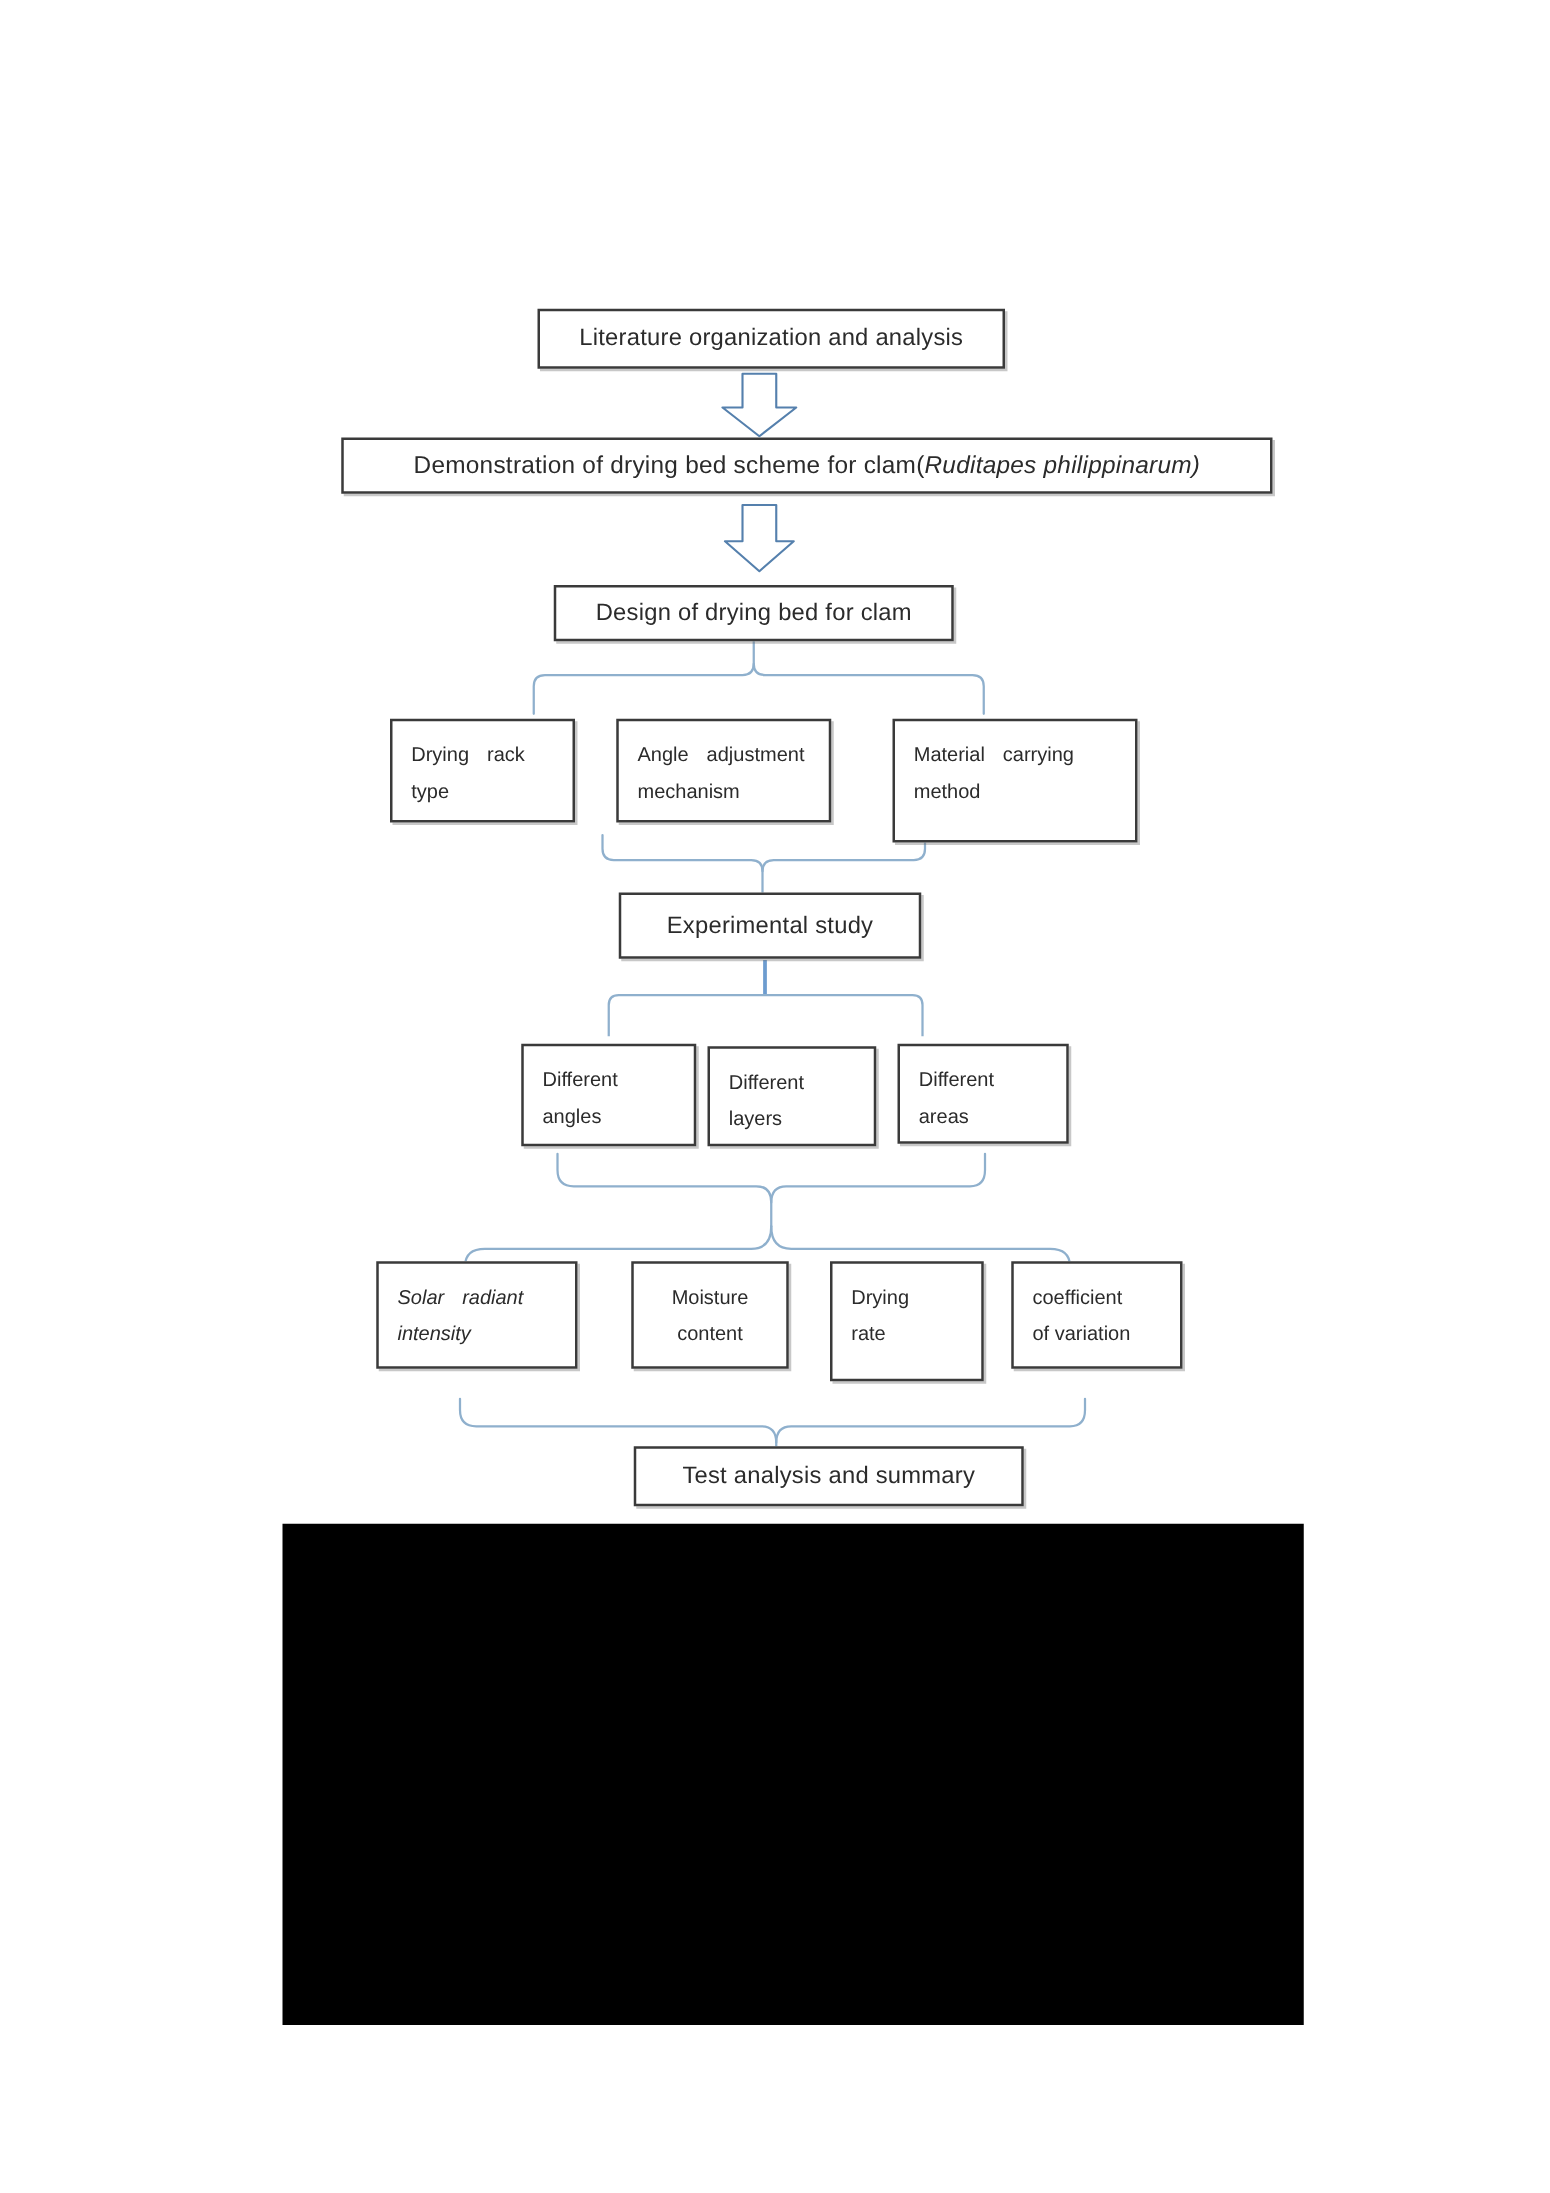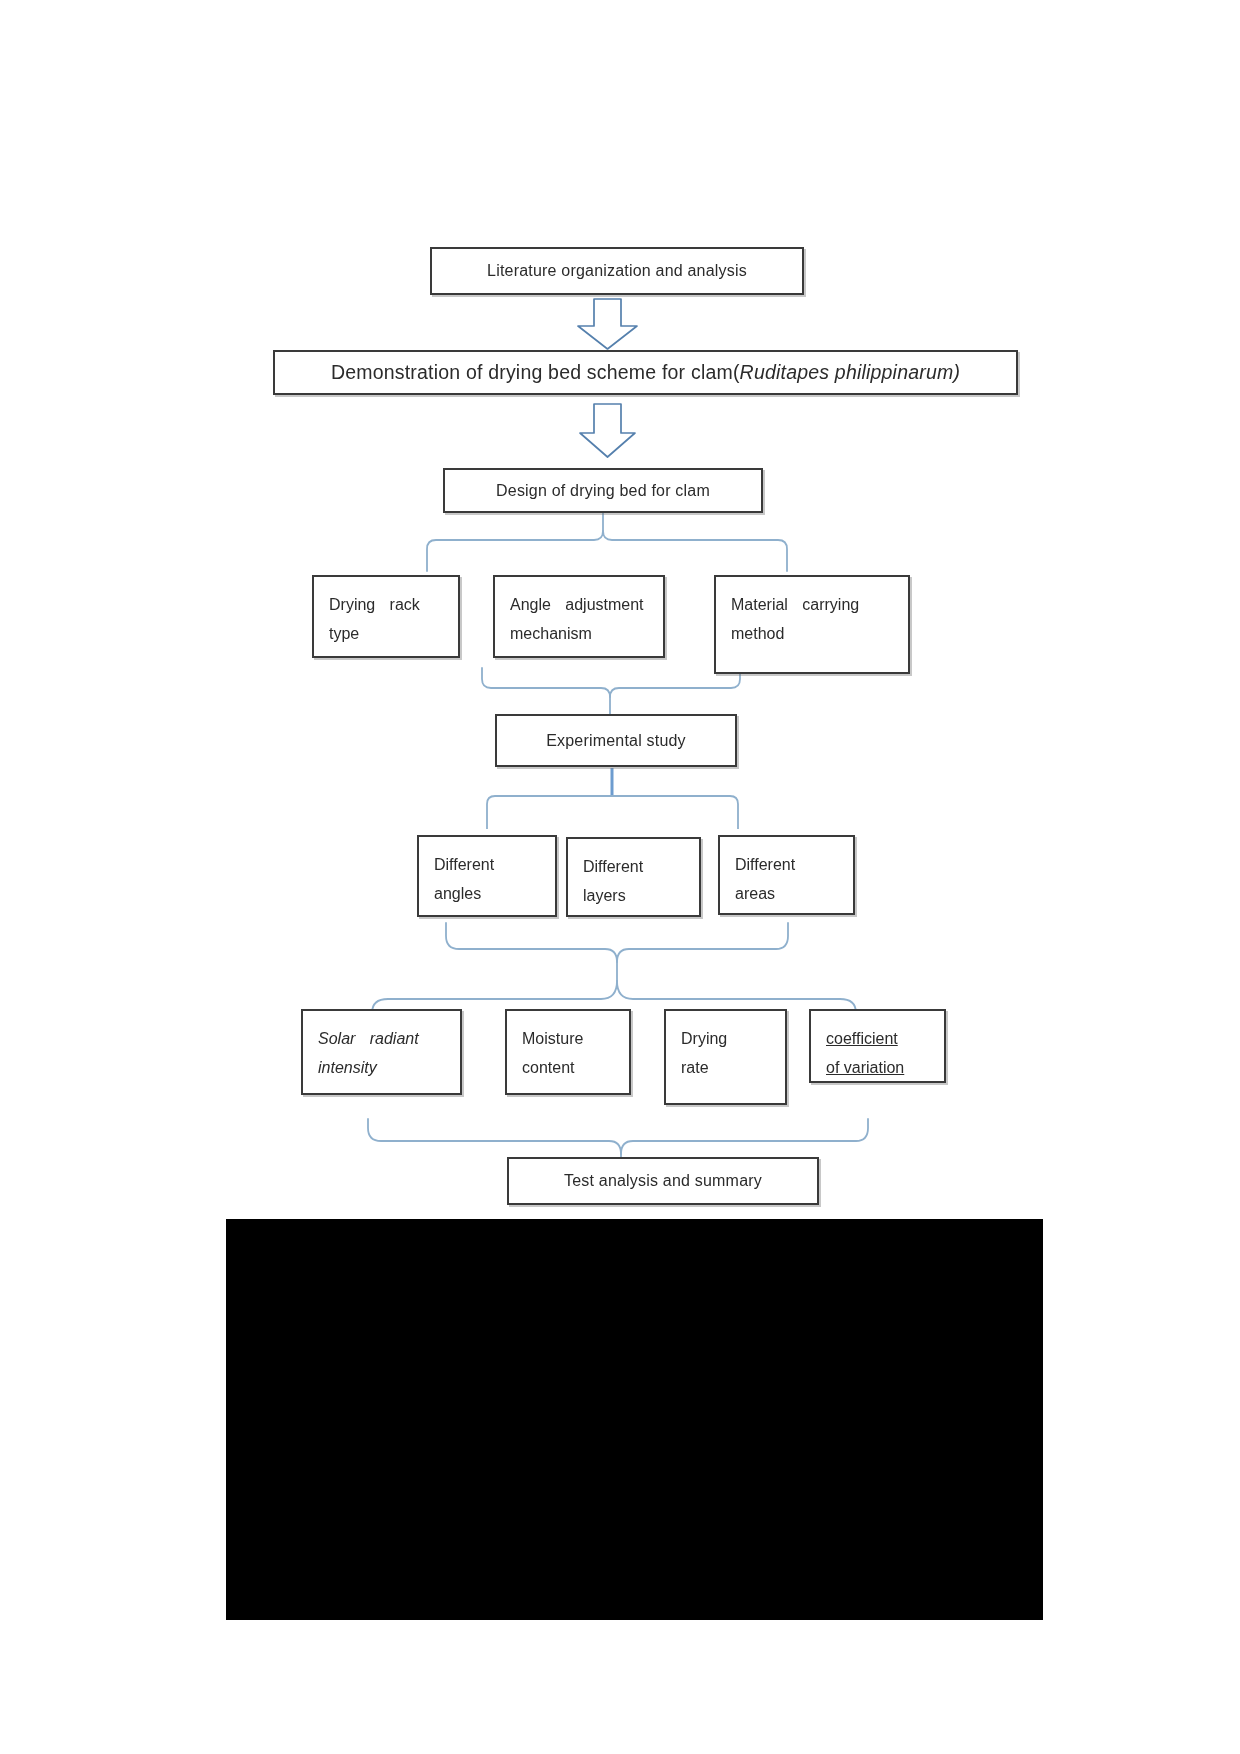--- a/index.html
+++ b/index.html
@@ -18,21 +18,21 @@
     overflow:hidden;
   }
   .layer{position:absolute;left:0;top:0;width:1240px;height:1754px;pointer-events:none;}
   .node{
     position:absolute;background:#ffffff;
     border:2px solid var(--box_border);
     box-shadow:2px 2px 0 rgba(110,110,110,.38);
   }
   .node.center{
     display:flex;align-items:center;justify-content:center;
-    text-align:center;font-size:16px;letter-spacing:.2px;
+    text-align:center;font-size:19px;letter-spacing:.2px;
   }
   .node.twoline{
     padding:13px 15px 0 15px;font-size:16px;line-height:29px;
   }
   .ws{word-spacing:.62em;}
   .redacted{position:absolute;background:var(--redaction);}
   svg path.brace{fill:none;stroke:var(--connector);stroke-width:1.8;stroke-linecap:round;}
   svg path.tree{fill:none;stroke:var(--connector);stroke-width:1.8;}
   svg path.treestem{fill:none;stroke:var(--stem);stroke-width:3;}
   svg path.blockarrow{fill:#ffffff;stroke:var(--arrow_outline);stroke-width:1.7;stroke-linejoin:round;}
@@ -106,29 +106,29 @@
   </div>
   <div class="node twoline" style="left:718px;top:835px;width:137px;height:80px;">
     <div>Different</div>
     <div>areas</div>
   </div>
 
   <div class="node twoline" style="left:301px;top:1009px;width:161px;height:86px;font-style:italic;">
     <div class="ws">Solar radiant</div>
     <div>intensity</div>
   </div>
-  <div class="node twoline" style="left:505px;top:1009px;width:126px;height:86px;">
+  <div class="node twoline" style="left:505px;top:1009px;width:126px;height:86px;text-align:center;">
     <div>Moisture</div>
     <div>content</div>
   </div>
   <div class="node twoline" style="left:664px;top:1009px;width:123px;height:96px;">
     <div>Drying</div>
     <div>rate</div>
   </div>
-  <div class="node twoline" style="left:809px;top:1009px;width:137px;height:74px;text-decoration:underline;">
+  <div class="node twoline" style="left:809px;top:1009px;width:137px;height:86px;">
     <div>coefficient</div>
     <div>of variation</div>
   </div>
 
   <div class="node center" style="left:471px;top:1157px;width:312px;height:48px;margin-left:36px;">
     <span>Test analysis and summary</span>
   </div>
 
   <div class="redacted" style="left:226px;top:1219px;width:817px;height:401px;"></div>
 

